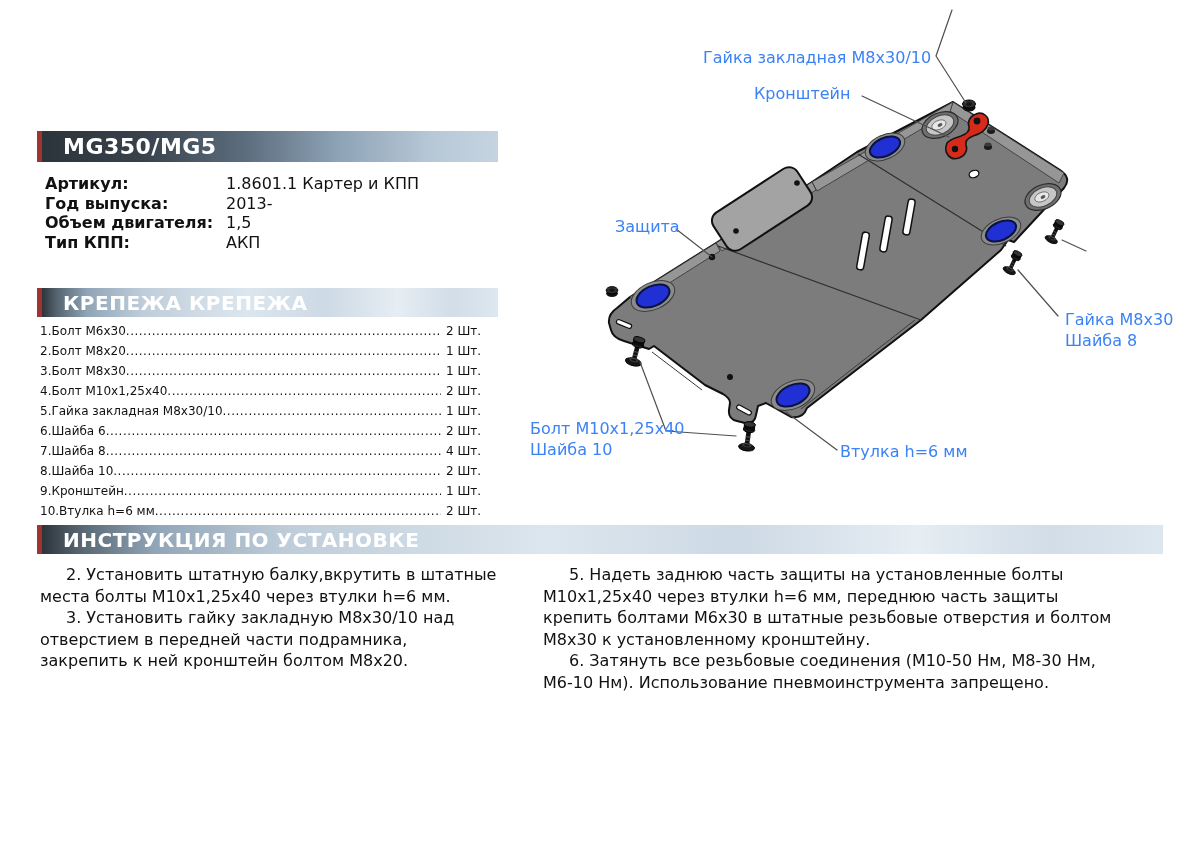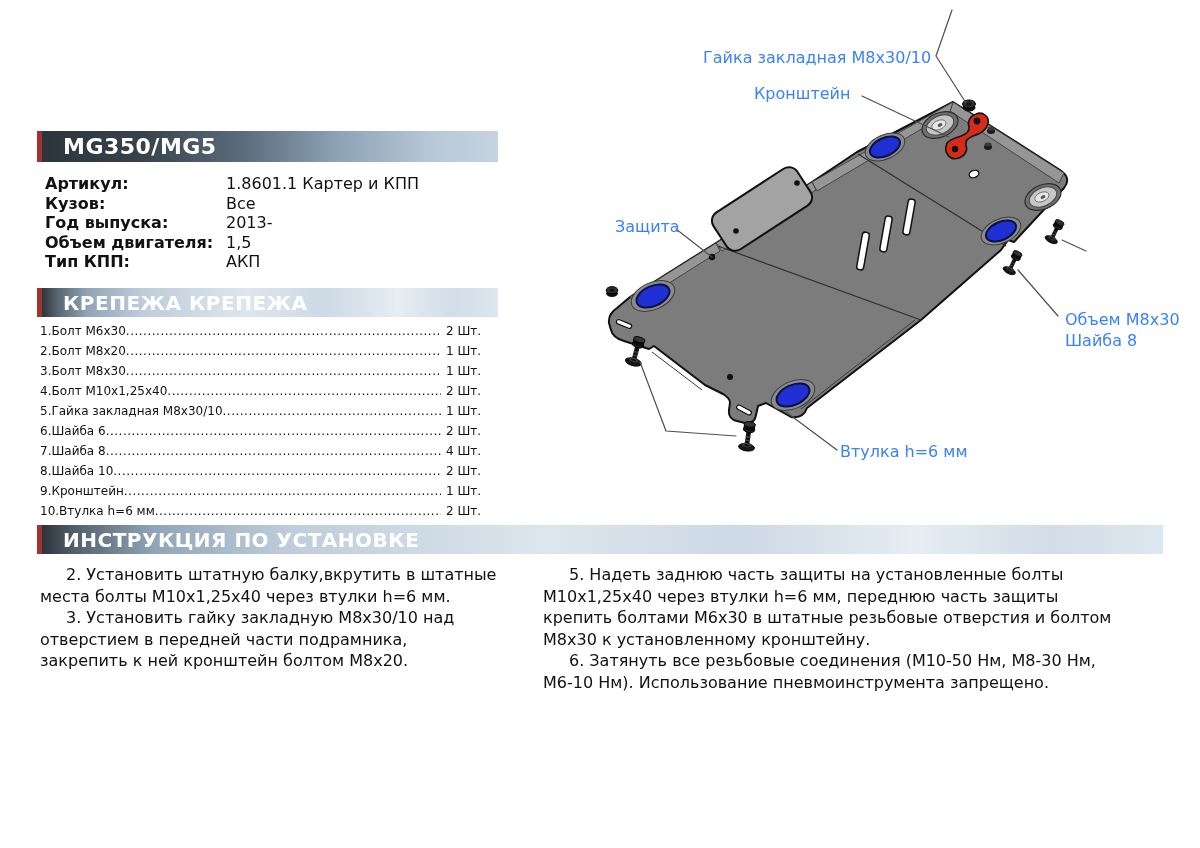--- a/index.html
+++ b/index.html
@@ -48,24 +48,20 @@
 <div class="page">
 
   <div class="bar bar-model">
     <span>MG350/MG5</span>
   </div>
 
   <div class="info">
     <div class="info-row">
       <span class="info-label">Артикул:</span>
       <span class="info-value">1.8601.1 Картер и КПП</span>
-    </div>
-    <div class="info-row">
-      <span class="info-label">Кузов:</span>
-      <span class="info-value">Все</span>
     </div>
     <div class="info-row">
       <span class="info-label">Год выпуска:</span>
       <span class="info-value">2013-</span>
     </div>
     <div class="info-row">
       <span class="info-label">Объем двигателя:</span>
       <span class="info-value">1,5</span>
     </div>
     <div class="info-row">
@@ -274,21 +270,25 @@
     <div class="dlabel" style="left:703px;top:47px;">
       <span>Гайка закладная М8х30/10</span>
     </div>
     <div class="dlabel" style="left:754px;top:83px;">
       <span>Кронштейн</span>
     </div>
     <div class="dlabel" style="left:615px;top:216px;">
       <span>Защита</span>
     </div>
     <div class="dlabel" style="left:1065px;top:309px;">
-      <span>Объем М8х30</span>
+      <span>Гайка М8х30</span>
       <span>Шайба 8</span>
+    </div>
+    <div class="dlabel" style="left:530px;top:418px;">
+      <span>Болт М10х1,25х40</span>
+      <span>Шайба 10</span>
     </div>
     <div class="dlabel" style="left:840px;top:441px;">
       <span>Втулка h=6 мм</span>
     </div>
   </div>
 
 </div>
 
 </body></html>

